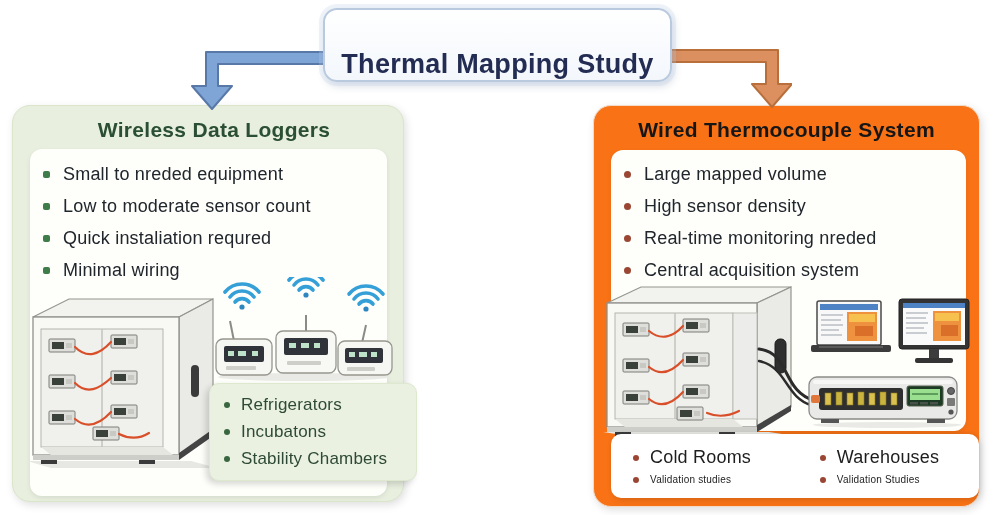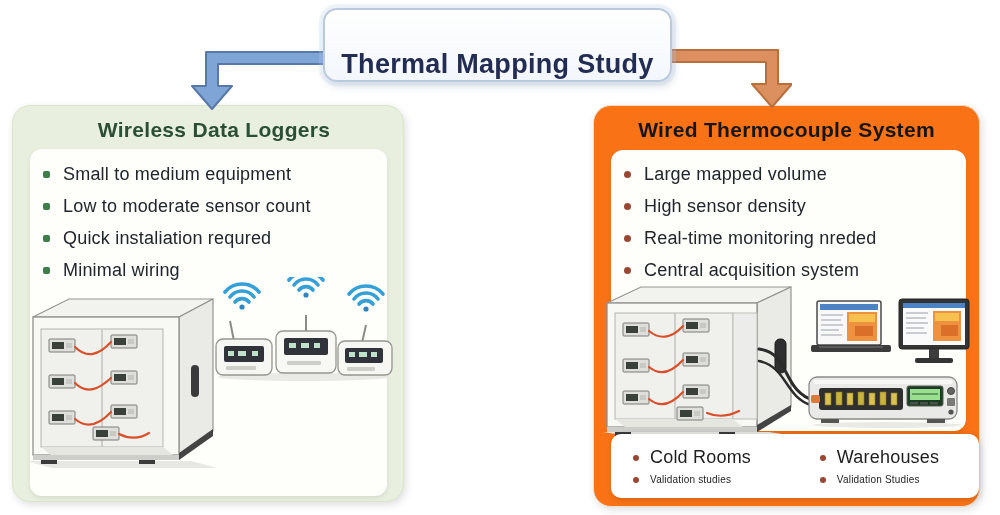--- a/index.html
+++ b/index.html
@@ -79,21 +79,21 @@
     <span>Thermal Mapping Study</span>
   </div>
 
   <section class="panel panel-left">
     <div class="panel-header">Wireless Data Loggers</div>
     <div class="white-box wb-left"></div>
 
     <div class="bullets">
       <div class="bullet-row">
         <span class="dot green"></span>
-        <span class="bullet-text">Small to medium equipment</span>
+        <span class="bullet-text">Small to nreded equipment</span>
         </div>
       <div class="bullet-row">
         <span class="dot green"></span>
         <span class="bullet-text">Low to moderate sensor count</span>
         </div>
       <div class="bullet-row">
         <span class="dot green"></span>
         <span class="bullet-text">Quick instaliation requred</span>
         </div>
       <div class="bullet-row">
@@ -179,20 +179,34 @@
       <g>
         <rect x="124" y="64" width="54" height="34" rx="7" fill="#f6f6f3" stroke="#96968f" stroke-width="1.3"></rect>
         <rect x="131" y="71" width="38" height="15" rx="2" fill="#30343a"></rect>
         <rect x="135" y="75" width="6" height="5" fill="#bfe3c9"></rect>
           <rect x="145" y="75" width="8" height="5" fill="#bfe3c9"></rect>
           <rect x="157" y="75" width="6" height="5" fill="#bfe3c9"></rect>
         <rect x="133" y="90" width="28" height="4" rx="1" fill="#cfcfca"></rect>
       </g>
     </svg>
 
+    <div class="apps-box">
+      <div class="bullet-row">
+        <span class="dot"></span>
+        <span class="bullet-text">Refrigerators</span>
+        </div>
+      <div class="bullet-row">
+        <span class="dot"></span>
+        <span class="bullet-text">Incubatons</span>
+        </div>
+      <div class="bullet-row">
+        <span class="dot"></span>
+        <span class="bullet-text">Stability Chambers</span>
+        </div>
+    </div>
   </section>
 
   <section class="panel panel-right">
     <div class="panel-header">Wired Thermocouple System</div>
     <div class="white-box wb-right"></div>
 
     <div class="bullets">
       <div class="bullet-row">
         <span class="dot brown"></span>
         <span class="bullet-text">Large mapped volume</span>

